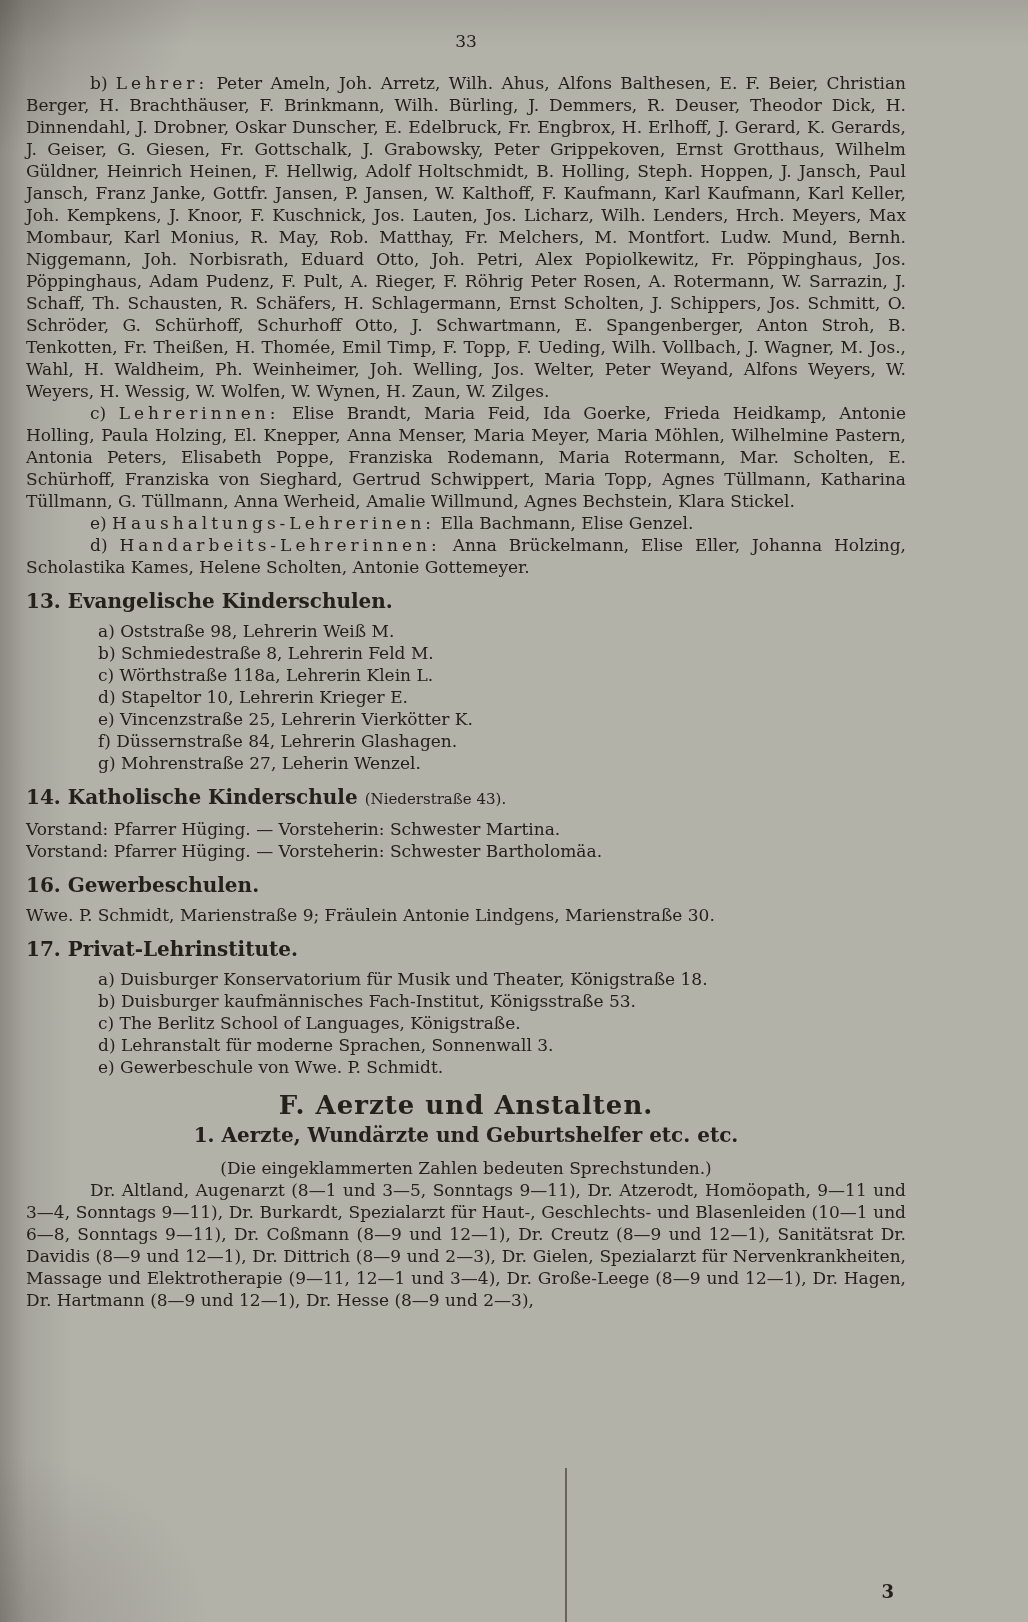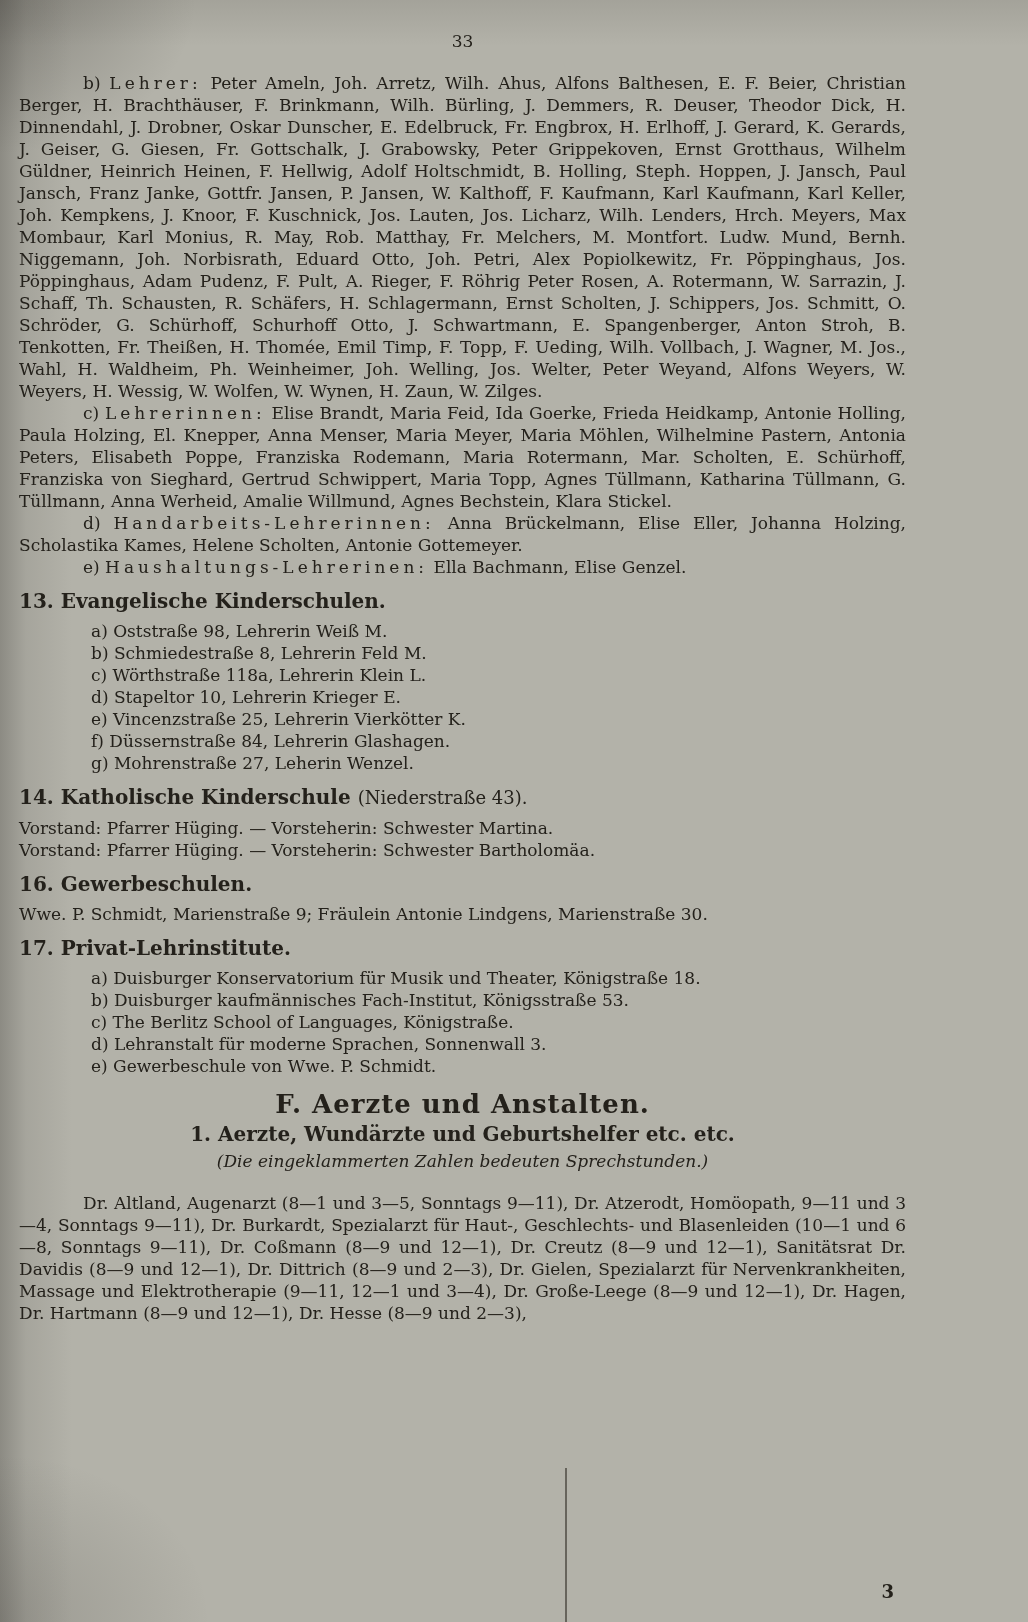--- a/index.html
+++ b/index.html
@@ -16,56 +16,56 @@
     margin: 0 auto;
     color: #24211b;
     background:
       radial-gradient(ellipse 280px 220px at 0% 0%, rgba(45,42,38,0.30), rgba(45,42,38,0) 70%),
       radial-gradient(ellipse 300px 240px at 0% 100%, rgba(45,42,38,0.18), rgba(45,42,38,0) 70%),
       linear-gradient(90deg, rgba(50,48,44,0.30) 0px, rgba(50,48,44,0.10) 26px, rgba(50,48,44,0) 72px),
       linear-gradient(180deg, rgba(110,108,100,0.22) 0px, rgba(110,108,100,0) 46px),
       #b3b2a9;
   }
   .content {
-    padding: 30px 122px 0 19px;
+    padding: 30px 122px 0 26px;
     font-size: 17px;
     line-height: 22px;
   }
   .page-num-top {
     text-align: center;
     font-size: 17px;
     margin-bottom: 20px;
   }
   p.para { text-align: justify; }
   .indent { text-indent: 64px; }
   .spaced { letter-spacing: 4px; }
   .sec-heading {
     text-align: left;
     font-size: 20px;
     font-weight: bold;
     margin: 12px 0 8px;
   }
-  .sec-heading .normal { font-weight: normal; font-size: 18px; letter-spacing: 0; }
+  .sec-heading .normal { font-weight: normal; font-size: 15px; letter-spacing: 0; }
   .plainline { text-align: justify; }
   .list-block { padding-left: 72px; }
   .list-block .list-item { text-align: left; }
   .big-heading {
     text-align: center;
     font-size: 26px;
     font-weight: bold;
     letter-spacing: 1px;
     margin: 16px 0 8px;
   }
   .sub-heading {
     text-align: center;
     font-size: 20px;
     font-weight: bold;
-    margin: 2px 0 5px;
+    margin: 2px 0 11px;
   }
-  .center-note { text-align: center; margin-bottom: 20px; font-style: italic; }
+  .center-note { text-align: center; margin-bottom: 0; }
   .page-num-bottom {
     position: absolute;
     right: 134px;
     bottom: 20px;
     font-weight: bold;
     font-size: 18px;
   }
   .artifact-line {
     position: absolute;
     left: 565px;
@@ -80,23 +80,23 @@
 
 <div class="page">
   <div class="content">
 
     <div class="page-num-top">33</div>
 
     <p class="para indent"><span>b)</span> <span class="spaced">Lehrer:</span> <span>Peter Ameln, Joh. Arretz, Wilh. Ahus, Alfons Balthesen, E. F. Beier, Christian Berger, H. Brachthäuser, F. Brinkmann, Wilh. Bürling, J. Demmers, R. Deuser, Theodor Dick, H. Dinnendahl, J. Drobner, Oskar Dunscher, E. Edelbruck, Fr. Engbrox, H. Erlhoff, J. Gerard, K. Gerards, J. Geiser, G. Giesen, Fr. Gottschalk, J. Grabowsky, Peter Grippekoven, Ernst Grotthaus, Wilhelm Güldner, Heinrich Heinen, F. Hellwig, Adolf Holtschmidt, B. Holling, Steph. Hoppen, J. Jansch, Paul Jansch, Franz Janke, Gottfr. Jansen, P. Jansen, W. Kalthoff, F. Kaufmann, Karl Kaufmann, Karl Keller, Joh. Kempkens, J. Knoor, F. Kuschnick, Jos. Lauten, Jos. Licharz, Wilh. Lenders, Hrch. Meyers, Max Mombaur, Karl Monius, R. May, Rob. Matthay, Fr. Melchers, M. Montfort. Ludw. Mund, Bernh. Niggemann, Joh. Norbisrath, Eduard Otto, Joh. Petri, Alex Popiolkewitz, Fr. Pöppinghaus, Jos. Pöppinghaus, Adam Pudenz, F. Pult, A. Rieger, F. Röhrig Peter Rosen, A. Rotermann, W. Sarrazin, J. Schaff, Th. Schausten, R. Schäfers, H. Schlagermann, Ernst Scholten, J. Schippers, Jos. Schmitt, O. Schröder, G. Schürhoff, Schurhoff Otto, J. Schwartmann, E. Spangenberger, Anton Stroh, B. Tenkotten, Fr. Theißen, H. Thomée, Emil Timp, F. Topp, F. Ueding, Wilh. Vollbach, J. Wagner, M. Jos., Wahl, H. Waldheim, Ph. Weinheimer, Joh. Welling, Jos. Welter, Peter Weyand, Alfons Weyers, W. Weyers, H. Wessig, W. Wolfen, W. Wynen, H. Zaun, W. Zilges.</span></p>
 
     <p class="para indent"><span>c)</span> <span class="spaced">Lehrerinnen:</span> <span>Elise Brandt, Maria Feid, Ida Goerke, Frieda Heidkamp, Antonie Holling, Paula Holzing, El. Knepper, Anna Menser, Maria Meyer, Maria Möhlen, Wilhelmine Pastern, Antonia Peters, Elisabeth Poppe, Franziska Rodemann, Maria Rotermann, Mar. Scholten, E. Schürhoff, Franziska von Sieghard, Gertrud Schwippert, Maria Topp, Agnes Tüllmann, Katharina Tüllmann, G. Tüllmann, Anna Werheid, Amalie Willmund, Agnes Bechstein, Klara Stickel.</span></p>
 
+    <p class="para indent"><span>e)</span> <span class="spaced">Haushaltungs-Lehrerinen:</span> <span>Ella Bachmann, Elise Genzel.</span></p>
+
     <p class="para indent"><span>d)</span> <span class="spaced">Handarbeits-Lehrerinnen:</span> <span>Anna Brückelmann, Elise Eller, Johanna Holzing, Scholastika Kames, Helene Scholten, Antonie Gottemeyer.</span></p>
-
-    <p class="para indent"><span>e)</span> <span class="spaced">Haushaltungs-Lehrerinen:</span> <span>Ella Bachmann, Elise Genzel.</span></p>
 
     <h3 class="sec-heading">13. Evangelische Kinderschulen.</h3>
     <div class="list-block">
       <div class="list-item">a) Oststraße 98, Lehrerin Weiß M.</div>
       <div class="list-item">b) Schmiedestraße 8, Lehrerin Feld M.</div>
       <div class="list-item">c) Wörthstraße 118a, Lehrerin Klein L.</div>
       <div class="list-item">d) Stapeltor 10, Lehrerin Krieger E.</div>
       <div class="list-item">e) Vincenzstraße 25, Lehrerin Vierkötter K.</div>
       <div class="list-item">f) Düssernstraße 84, Lehrerin Glashagen.</div>
       <div class="list-item">g) Mohrenstraße 27, Leherin Wenzel.</div>

